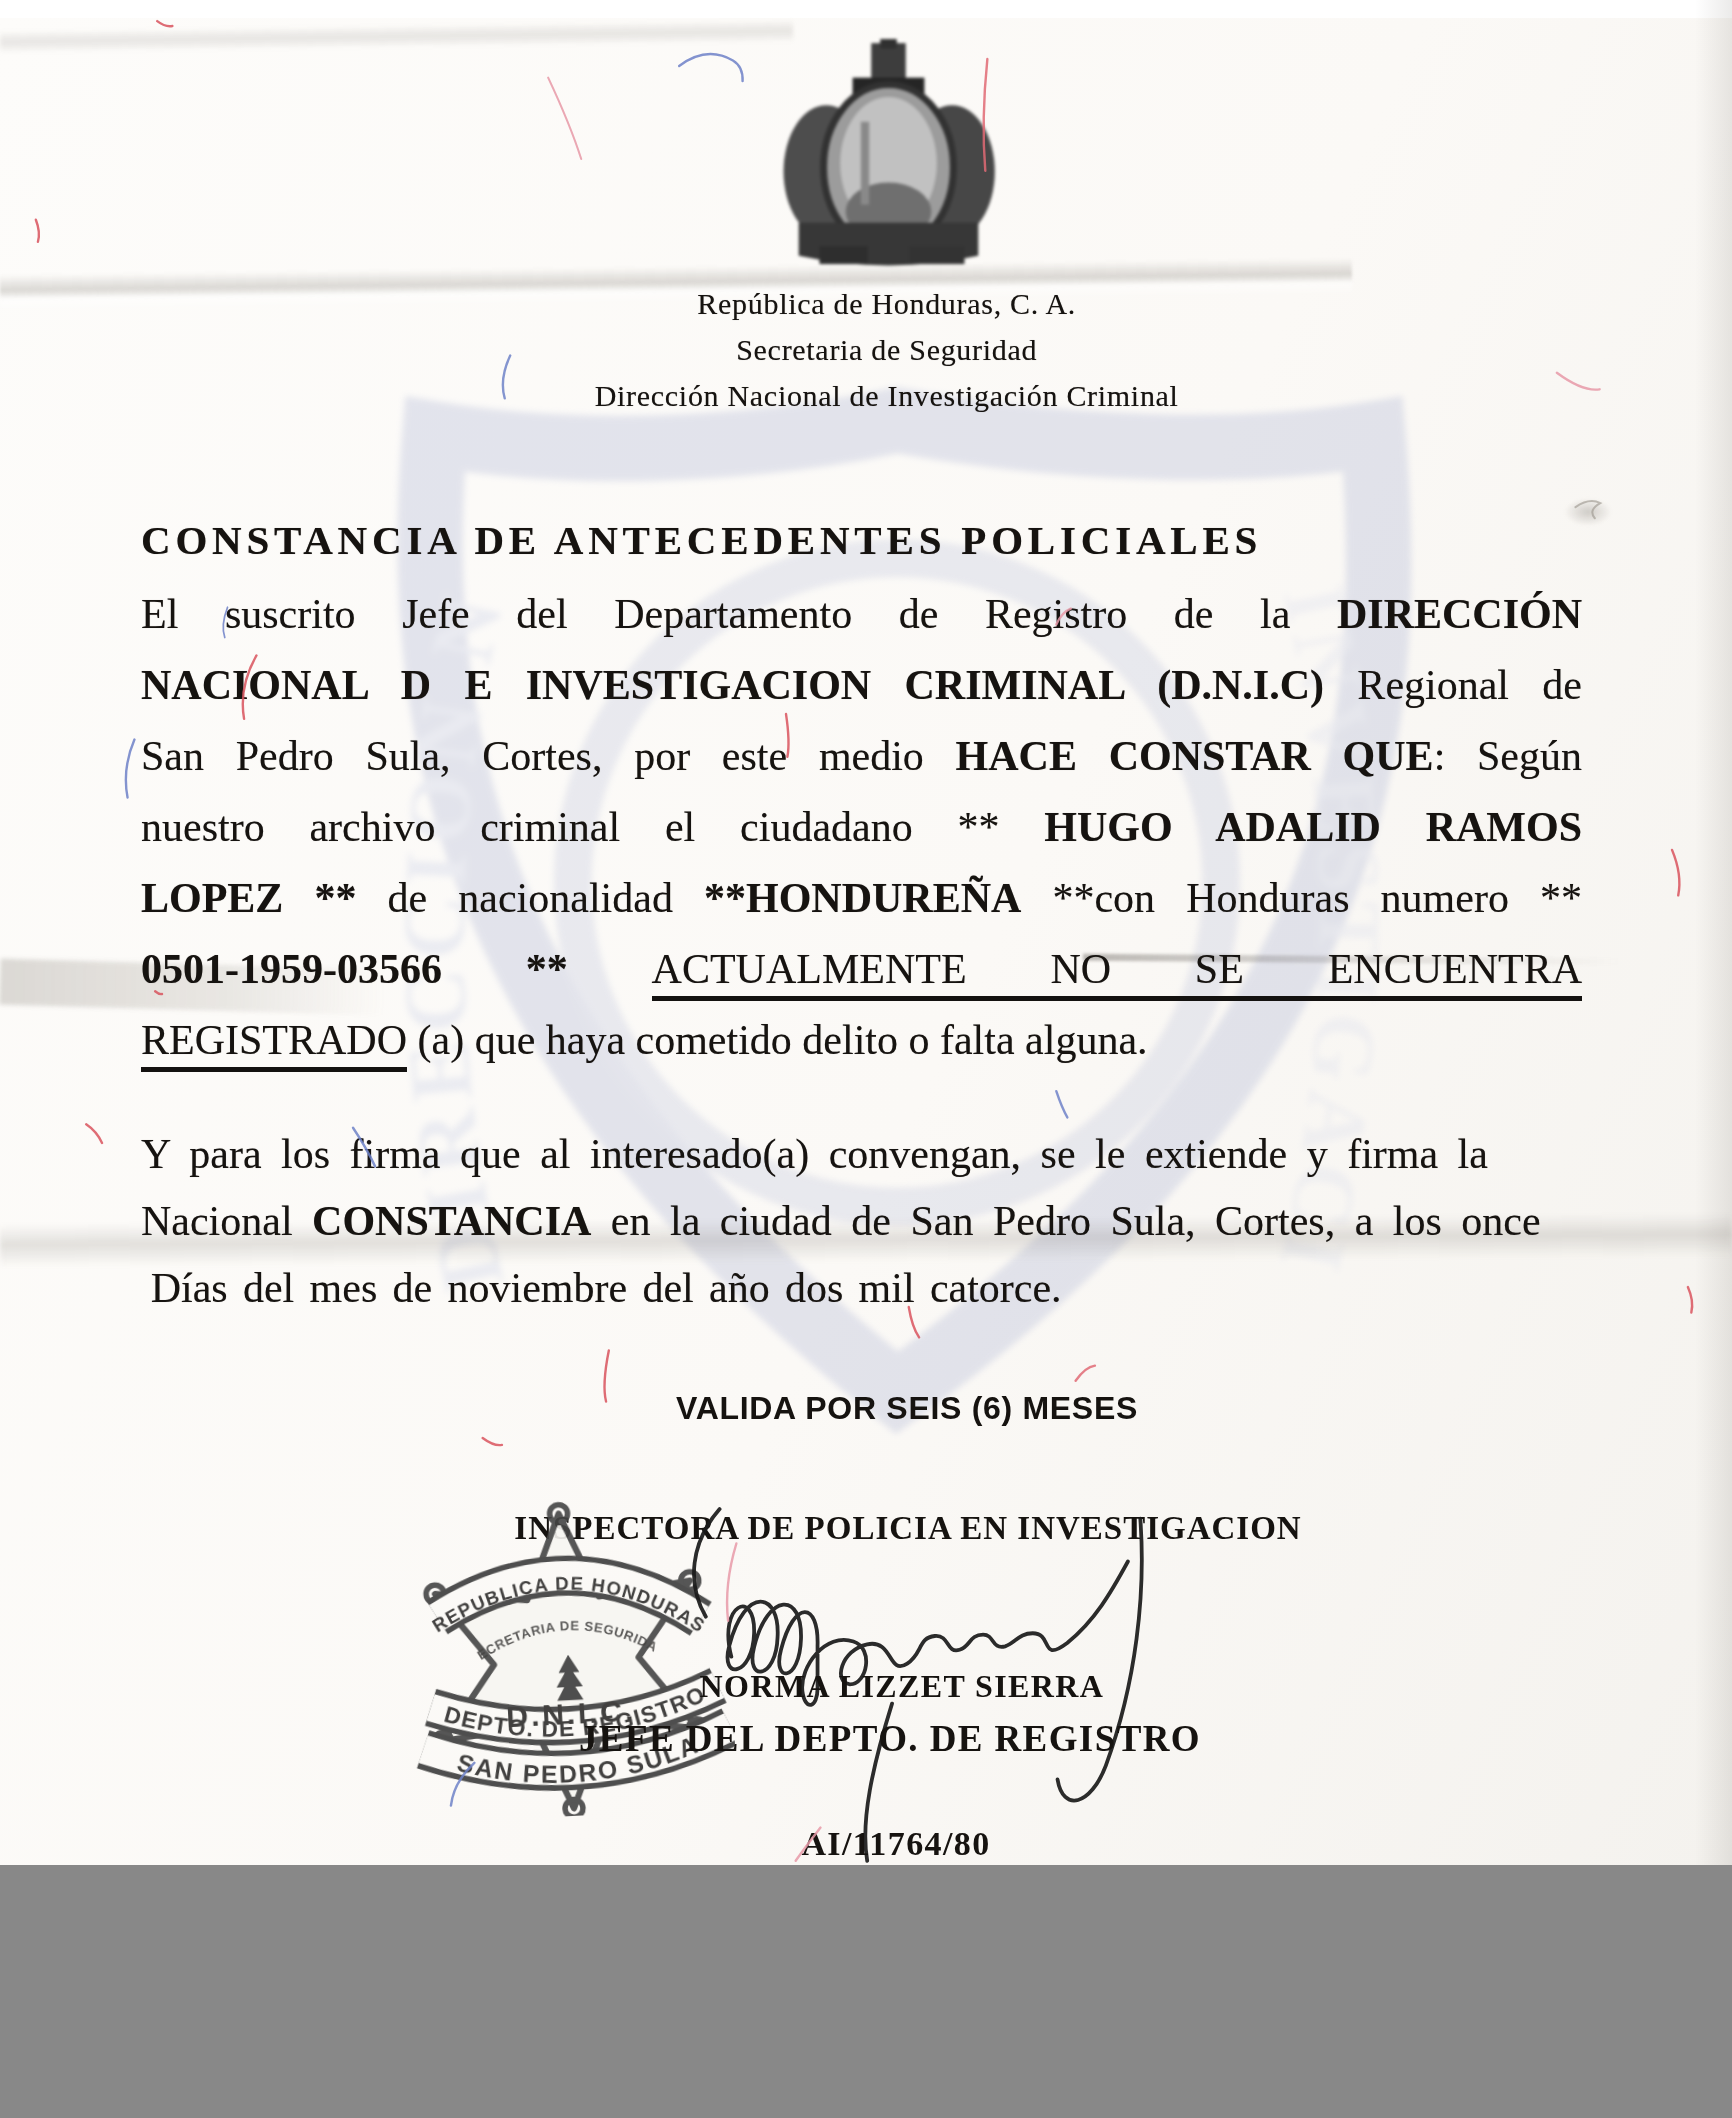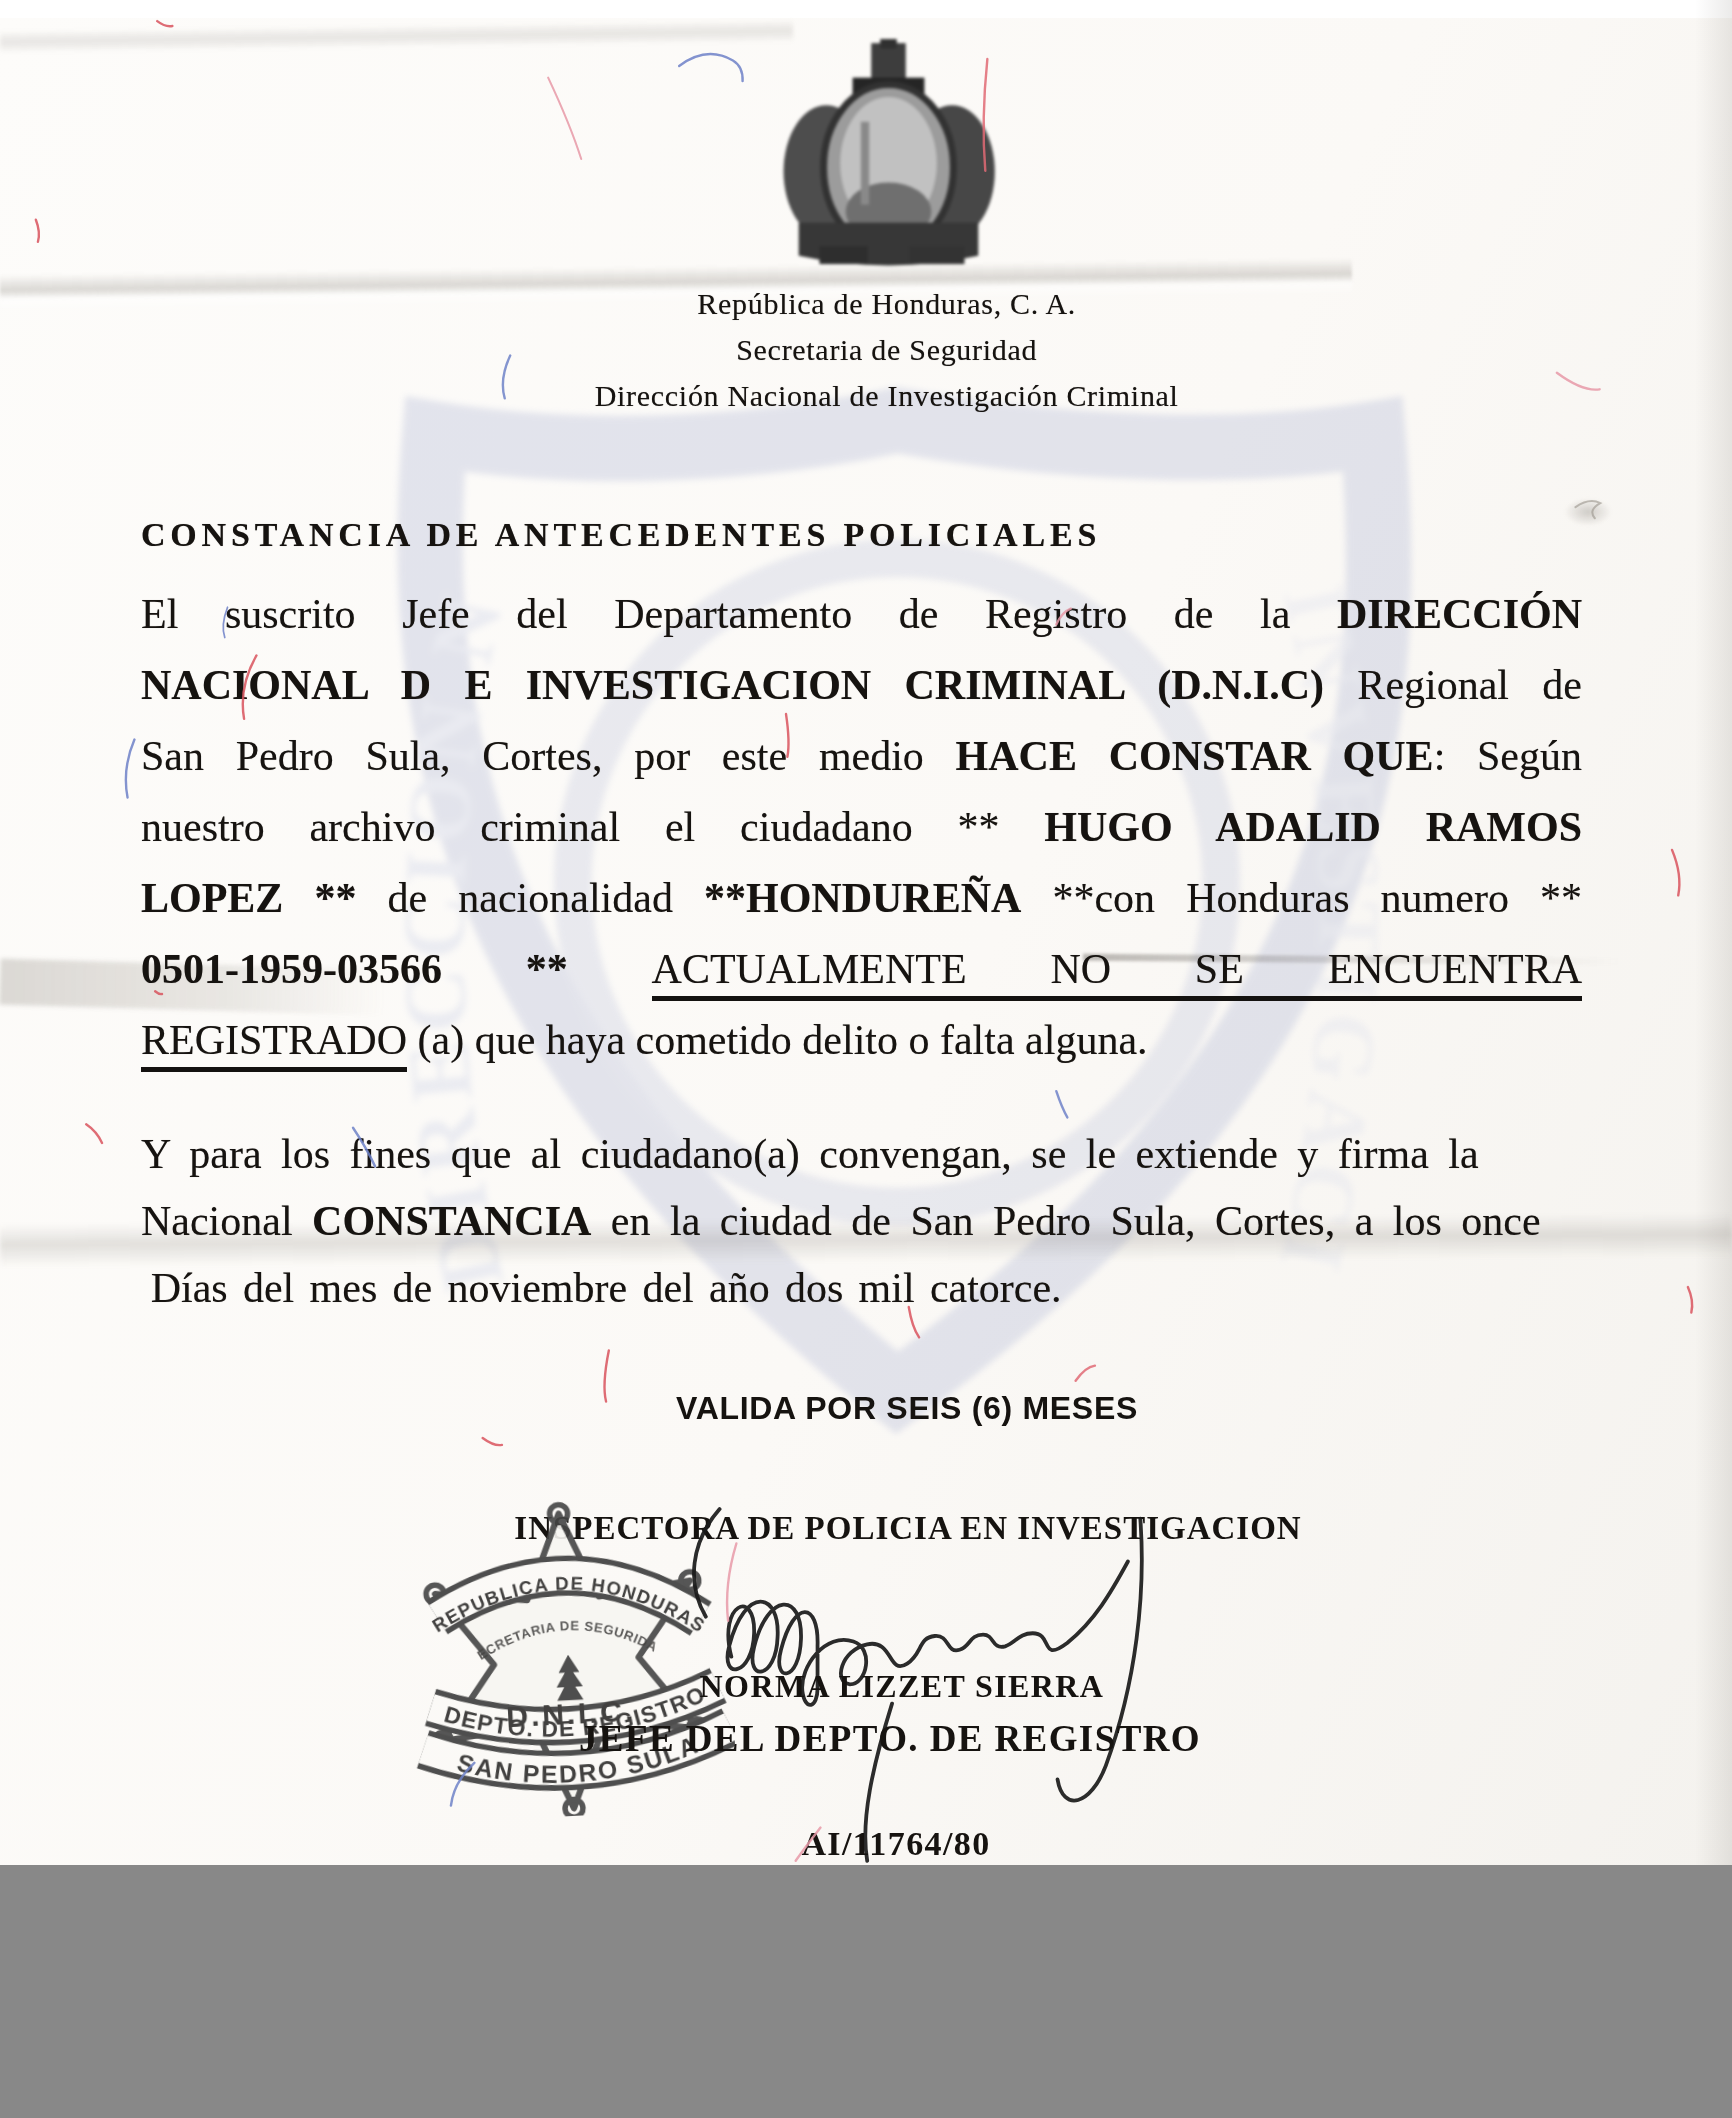--- a/index.html
+++ b/index.html
@@ -23,21 +23,21 @@
     background:linear-gradient(180deg,rgba(0,0,0,0),rgba(122,116,108,0.20) 48%,rgba(0,0,0,0));filter:blur(2.1px);}
   .scan-smudge{left:1083px;top:956px;width:538px;height:6.9px;transform:rotate(0.5deg);
     background:linear-gradient(90deg,rgba(70,64,58,0.35),rgba(70,64,58,0.12) 60%,rgba(0,0,0,0));filter:blur(1.4px);}
   .smudge-dot{left:1564px;top:498px;width:48px;height:27.6px;border-radius:50%;
     background:radial-gradient(ellipse,rgba(110,104,96,0.30),rgba(0,0,0,0) 70%);filter:blur(1.4px);}
   
   .hdr{position:absolute;left:0;top:281px;width:1732px;text-align:center;
     transform:translateX(20.7px);font-size:30px;line-height:46px;letter-spacing:0.7px;
     text-shadow:0 0 0.7px rgba(25,20,16,0.45);}
   
-  .title{position:absolute;left:141px;top:516px;font-size:34px;font-weight:bold;
+  .title{position:absolute;left:141px;top:516px;font-size:41px;font-weight:bold;
     letter-spacing:4.8px;white-space:nowrap;text-shadow:0 0 0.7px rgba(20,16,12,0.5);}
   
   .para{position:absolute;left:141px;width:1441px;font-size:42px;
     text-shadow:0 0 0.7px rgba(25,20,16,0.4);}
   .p1{top:579px;}
   .p1 .ln{height:71px;line-height:71px;white-space:normal;}
   .just{text-align:justify;text-align-last:justify;}
   .b{font-weight:bold;}
   .bu{font-weight:normal;border-bottom:5.5px solid #141210;padding-bottom:4.1px;}
   .p2{top:1121px;word-spacing:9px;}
@@ -122,21 +122,21 @@
     <div class="ln just"><span>El suscrito Jefe del Departamento de Registro de la </span><span class="b">DIRECCIÓN</span></div>
     <div class="ln just"><span class="b">NACIONAL D E INVESTIGACION CRIMINAL (D.N.I.C)</span><span> Regional de</span></div>
     <div class="ln just"><span>San Pedro Sula, Cortes, por este medio </span><span class="b">HACE CONSTAR QUE</span><span>: Según</span></div>
     <div class="ln just"><span>nuestro archivo criminal el ciudadano ** </span><span class="b">HUGO ADALID RAMOS</span></div>
     <div class="ln just"><span class="b">LOPEZ ** </span><span>de nacionalidad </span><span class="b">**HONDUREÑA</span><span> **con Honduras numero **</span></div>
     <div class="ln just"><span class="b">0501-1959-03566 ** </span><span class="bu">ACTUALMENTE NO SE ENCUENTRA</span></div>
     <div class="ln"><span class="bu">REGISTRADO</span><span> (a) que haya cometido delito o falta alguna.</span></div>
   </div>
 
   <div class="para p2">
-    <div class="ln">Y para los fines que al ciudadano(a) convengan, se le extiende y firma la</div>
+    <div class="ln">Y para los firma que al interesado(a) convengan, se le extiende y firma la</div>
     <div class="ln"><span>Nacional </span><span class="b">CONSTANCIA</span><span> en la ciudad de San Pedro Sula, Cortes, a los once</span></div>
     <div class="ln indent">Días del mes de noviembre del año dos mil catorce.</div>
   </div>
 
   <div class="cline valida">VALIDA POR SEIS (6) MESES</div>
 
   <div class="cline inspectora">INSPECTORA DE POLICIA EN INVESTIGACION</div>
 
   <svg class="stamp" width="324" height="324" viewBox="0 0 470 470">
     <defs>

